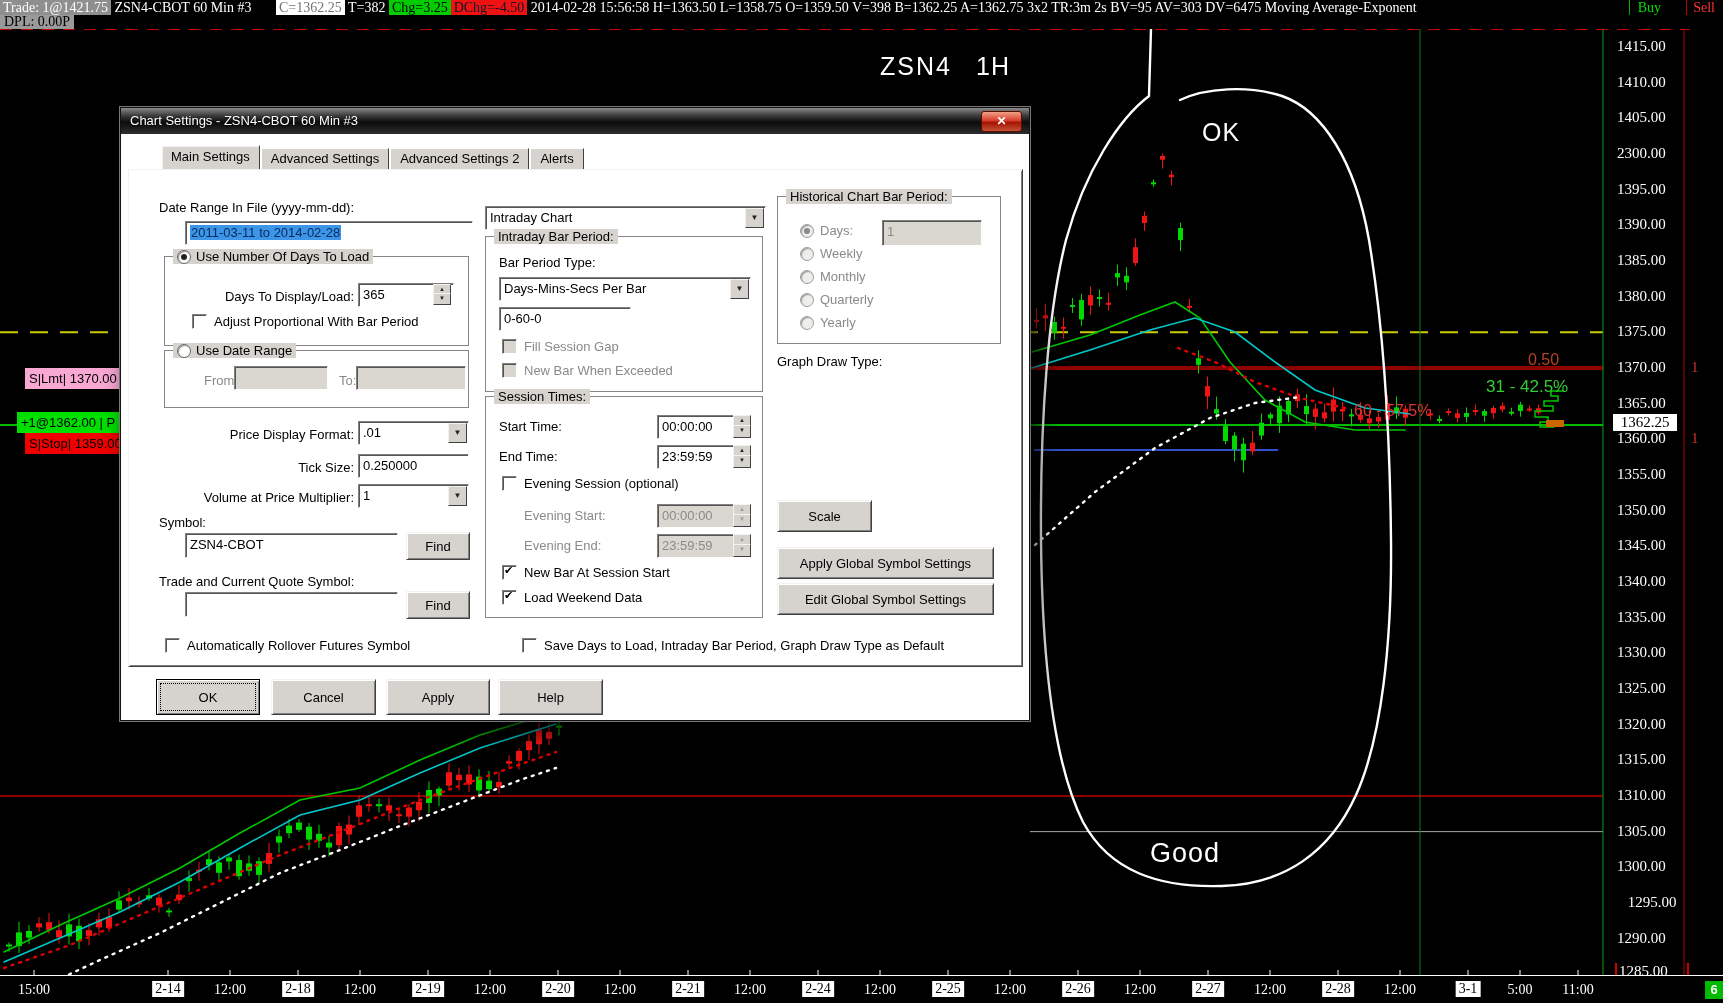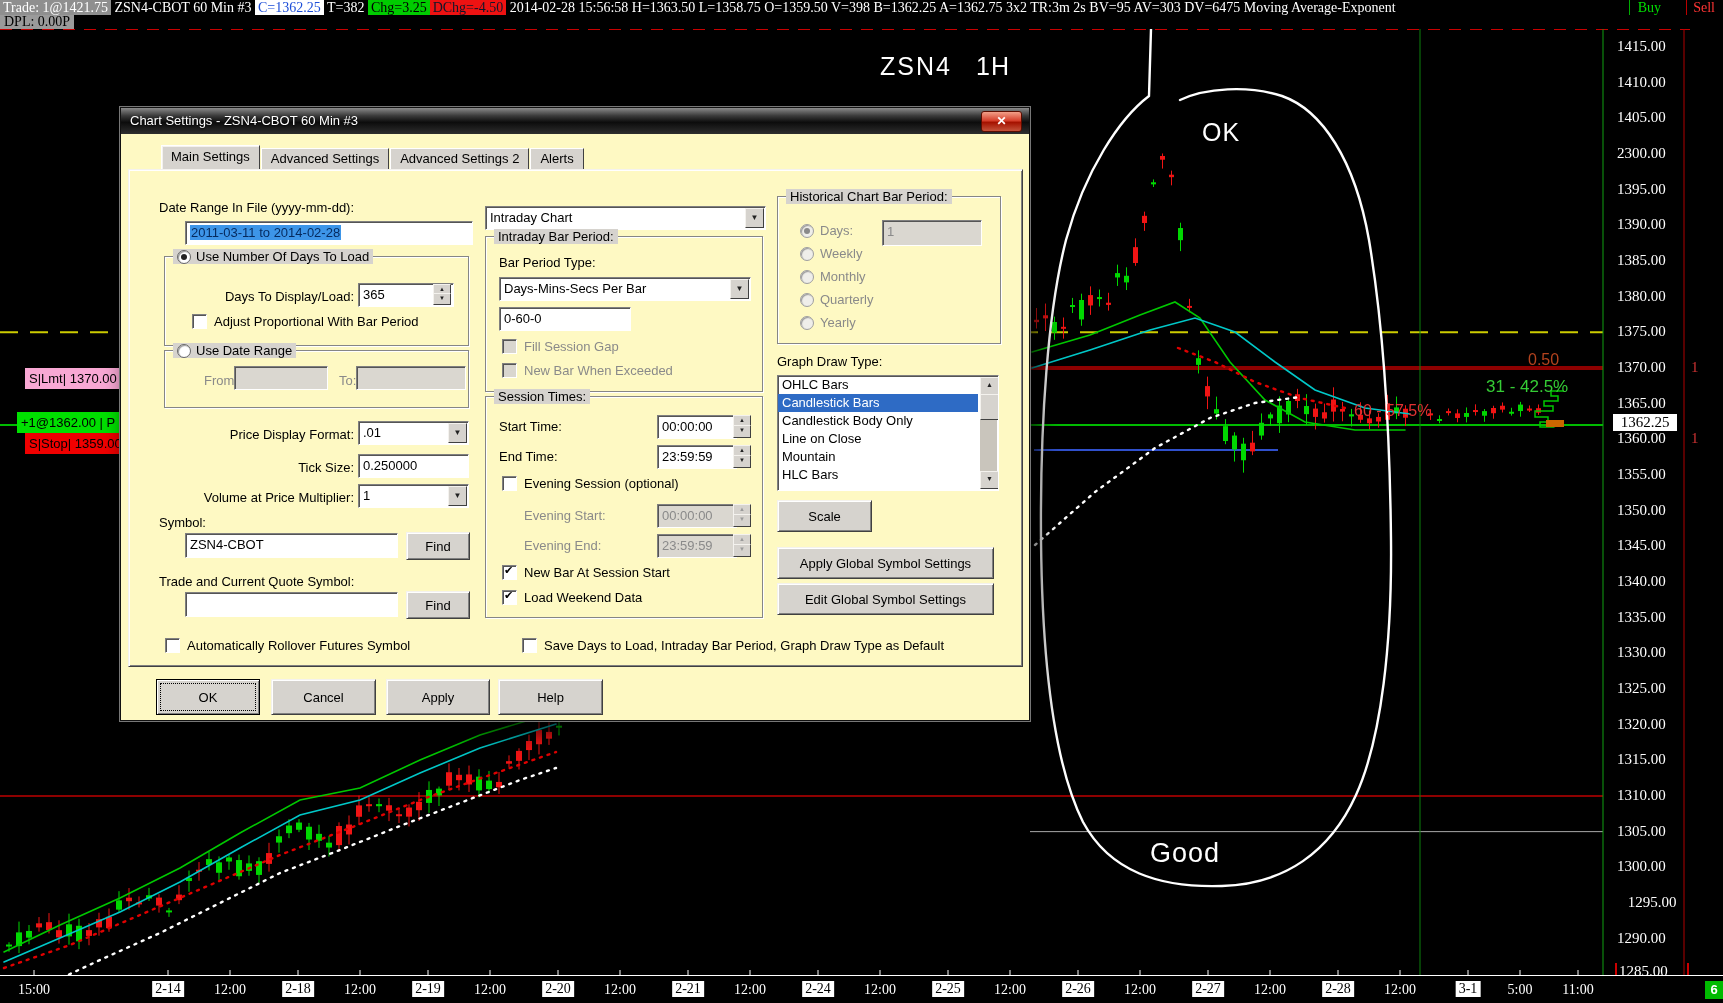--- a/index.html
+++ b/index.html
@@ -5,21 +5,21 @@
   html,body{margin:0;padding:0;background:#222;}
   #screen{position:relative;width:1723px;height:1003px;background:#000;overflow:hidden;
     font-family:"Liberation Sans",sans-serif;}
   
   #topbar{position:absolute;left:0;top:0;width:1723px;height:29px;background:#000;z-index:6;
     font-family:"Liberation Serif",serif;font-size:14px;color:#fff;}
   #topbar .row1{position:absolute;left:0;top:0;height:15px;line-height:15px;white-space:nowrap;}
   #topbar .chip{display:inline-block;padding:0 3px;height:15px;}
   #topbar .row2{position:absolute;left:0;top:15px;height:14px;line-height:14px;}
   .c-gray{background:#8f8f8f;color:#fff;}
-  .c-white{background:#fff;color:#1d4ed8;}
+  .c-white{background:#fff;color:#737373;margin-left:21px;}
   .c-green{background:#00cc00;color:#000;}
   .c-red{background:#ee1212;color:#0f172a;}
   #buy-btn{position:absolute;top:0;right:54px;color:#00dd00;border-left:1px solid #00aa00;padding:0 8px;height:15px;line-height:15px;background:#000;}
   #sell-btn{position:absolute;top:0;right:2px;color:#ff3434;border-left:1px solid #bb0000;padding:0 6px;height:15px;line-height:15px;background:#000;}
   #dpl-chip{display:inline-block;background:#9a9a9a;color:#000;padding:0 4px;}
   
   #chart-svg{position:absolute;left:0;top:0;z-index:1;}
   
   .pricelabel{position:absolute;left:1617px;width:70px;color:#fff;font-family:"Liberation Serif",serif;
     font-size:15px;line-height:17px;z-index:2;}
@@ -35,21 +35,21 @@
     font-family:"Liberation Serif",serif;font-size:14px;white-space:nowrap;}
   .datelabel{position:absolute;top:5px;transform:translateX(-50%);color:#000;background:#fff;
     font-family:"Liberation Serif",serif;font-size:14px;padding:0 3px;white-space:nowrap;}
   #corner-badge{position:absolute;right:0;top:5px;width:18px;height:18px;background:#00bb00;color:#fff;
     font-size:13px;font-weight:bold;text-align:center;line-height:18px;}
   
   .note{position:absolute;color:#fff;font-size:25px;letter-spacing:1px;z-index:2;}
   .fibnote{position:absolute;font-size:16px;z-index:2;font-family:"Liberation Sans",sans-serif;}
   .orderlabel{position:absolute;color:#000;font-size:13px;line-height:21px;padding:0 4px;white-space:nowrap;z-index:3;}
   
-  #dialog{position:absolute;left:120px;top:107px;width:908px;height:612px;background:#fef9c3;
+  #dialog{position:absolute;left:120px;top:107px;width:908px;height:612px;background:#ffffff;
     border:1px solid #111;box-shadow:0 0 0 1px #777,8px 10px 22px rgba(0,0,0,.8);z-index:10;font-size:13px;color:#000;}
   #titlebar{position:absolute;left:0;top:0;right:0;height:26px;
     background:linear-gradient(180deg,#8a8a8a 0%,#3a3a3a 30%,#0c0c0c 55%,#2e2e2e 100%);}
   #dlg-title{position:absolute;left:9px;top:5px;color:#fff;font-size:13px;white-space:nowrap;text-shadow:0 1px 2px #000;}
   #close-btn{position:absolute;right:7px;top:3px;width:39px;height:19px;border-radius:3px;
     background:linear-gradient(180deg,#f2a089 0%,#d6402c 45%,#a51200 55%,#c4523a 100%);
     border:1px solid #5c0d00;color:#fff;font-size:12px;font-weight:bold;text-align:center;line-height:18px;}
   #tab-strip{position:absolute;left:12px;top:38px;height:23px;display:flex;align-items:flex-end;padding-left:28px;}
   .tab{height:20px;line-height:20px;padding:0 9px;background:#d6d3ce;margin-right:1px;
     border:1px solid;border-color:#fff #404040 #d6d3ce #fff;border-bottom:none;position:relative;}
@@ -598,34 +598,20 @@
             </div>
             <div style="position: absolute; left: 22px; top: 118px; display: flex; gap: 6px; align-items: center;">
               <span class="radio dis"></span>
               <span style="color: rgb(138, 138, 138);">Yearly</span>
             </div>
           </div>
       </div>
       <div class="dfield" style="left:753px;top:50px;width:94px;height:23px;">1</div>
 
       <div class="lbl" style="left:648px;top:184px;">Graph Draw Type:</div>
-      <div id="graph-list" style="left:648px;top:205px;width:220px;height:114px;">
-
-      <div class="litem" style="width: 196px;">OHLC Bars</div>
-          <div class="litem sel" style="width: 196px;">Candlestick Bars</div>
-          <div class="litem" style="width: 196px;">Candlestick Body Only</div>
-          <div class="litem" style="width: 196px;">Line on Close</div>
-          <div class="litem" style="width: 196px;">Mountain</div>
-          <div class="litem" style="width: 196px;">HLC Bars</div>
-          <div id="lb-scroll">
-          <div class="sbtn" style="top:0;">▲</div>
-          <div id="lb-thumb"></div>
-          <div class="sbtn" style="bottom:0;">▼</div>
-        </div>
-        </div>
       <div class="btn" style="left:648px;top:330px;width:93px;height:30px;">Scale</div>
       <div class="btn" style="left:648px;top:377px;width:215px;height:30px;">Apply Global Symbol Settings</div>
       <div class="btn" style="left:648px;top:413px;width:215px;height:30px;">Edit Global Symbol Settings</div>
     </div>
 
     <div class="btn focus" style="left:35px;top:571px;width:102px;height:34px;">OK</div>
     <div class="btn" style="left:150px;top:571px;width:103px;height:34px;">Cancel</div>
     <div class="btn" style="left:265px;top:571px;width:102px;height:34px;">Apply</div>
     <div class="btn" style="left:377px;top:571px;width:103px;height:34px;">Help</div>
   </div>

